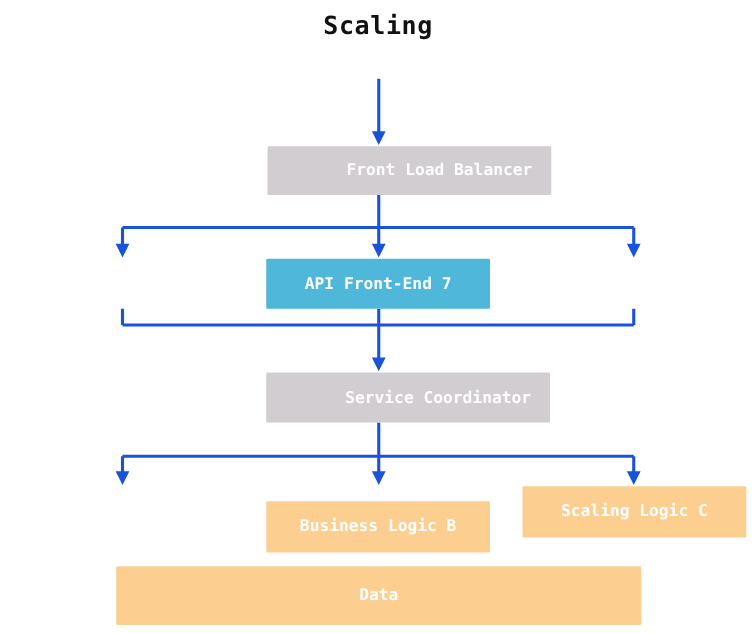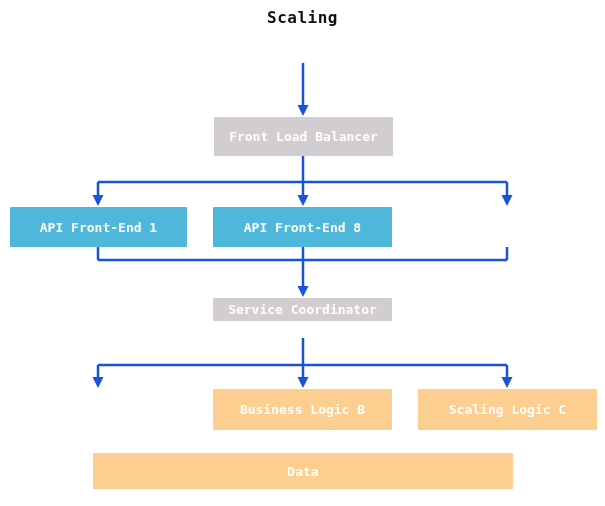--- a/index.html
+++ b/index.html
@@ -15,21 +15,21 @@
   .stage{
     position:relative;
     width:605px;height:506px;
     background:var(--canvas-bg);
     font-family:"DejaVu Sans Mono","Liberation Mono",monospace;
     overflow:hidden;
   }
   .title{
     position:absolute;left:0;top:8px;width:100%;
     text-align:center;
-    font-size:16px;font-weight:bold;
+    font-size:20px;font-weight:bold;
     color:var(--title-text);
     letter-spacing:0.5px;
   }
   .edges{
     position:absolute;left:0;top:0;width:605px;height:506px;
     pointer-events:none;
   }
   .edge{
     stroke:var(--arrow);
     stroke-width:2.5;
@@ -40,33 +40,33 @@
     stroke:none;
   }
   .node{
     position:absolute;
     display:flex;align-items:center;justify-content:center;
     font-size:13px;font-weight:bold;
     color:var(--node-text);
     white-space:nowrap;
     border-radius:1px;
   }
-  .node.gray{background:var(--gray-node);}
+  .node.gray{background:var(--gray-node);padding-left:48px;}
   .node.blue{background:var(--blue-node);}
   .node.orange{background:var(--orange-node);}
 
   .n-flb {left:214px;top:117px;width:179px;height:39px;}
   .n-api1{left:10px; top:207px;width:177px;height:40px;}
   .n-api2{left:213px;top:207px;width:179px;height:40px;}
   .n-api3{left:418px;top:207px;width:179px;height:40px;}
-  .n-sc  {left:213px;top:298px;width:179px;height:23px;}
+  .n-sc  {left:213px;top:298px;width:179px;height:40px;}
   .n-bla {left:10px; top:389px;width:177px;height:41px;}
-  .n-blb {left:213px;top:389px;width:179px;height:41px;}
+  .n-blb {left:213px;top:401px;width:179px;height:41px;}
   .n-blc {left:418px;top:389px;width:179px;height:41px;}
-  .n-data{left:93px; top:453px;width:420px;height:36px;}
+  .n-data{left:93px; top:453px;width:420px;height:47px;}
 </style>
 </head>
 <body>
 
 <div class="stage">
 
   <div class="title">Scaling</div>
 
   <svg class="edges" viewBox="0 0 605 506" xmlns="http://www.w3.org/2000/svg">
 
@@ -99,22 +99,21 @@
       <path class="edge" d="M98,365 V378"></path>
       <path class="edge" d="M507,365 V378"></path>
       <polygon class="arrowhead" points="92.5,377 103.5,377 98,388"></polygon>
       <polygon class="arrowhead" points="297.5,377 308.5,377 303,388"></polygon>
       <polygon class="arrowhead" points="501.5,377 512.5,377 507,388"></polygon>
     </g>
   </svg>
 
   <div class="node gray n-flb">Front Load Balancer</div>
 
-  <div class="node blue n-api1">API Front-End 1</div>
-  <div class="node blue n-api2">API Front-End 8</div>
+  <div class="node blue n-api2">API Front-End 7</div>
 
   <div class="node gray n-sc">Service Coordinator</div>
 
   <div class="node orange n-blb">Business Logic B</div>
   <div class="node orange n-blc">Scaling Logic C</div>
 
   <div class="node orange n-data">Data</div>
 
 </div>
 

